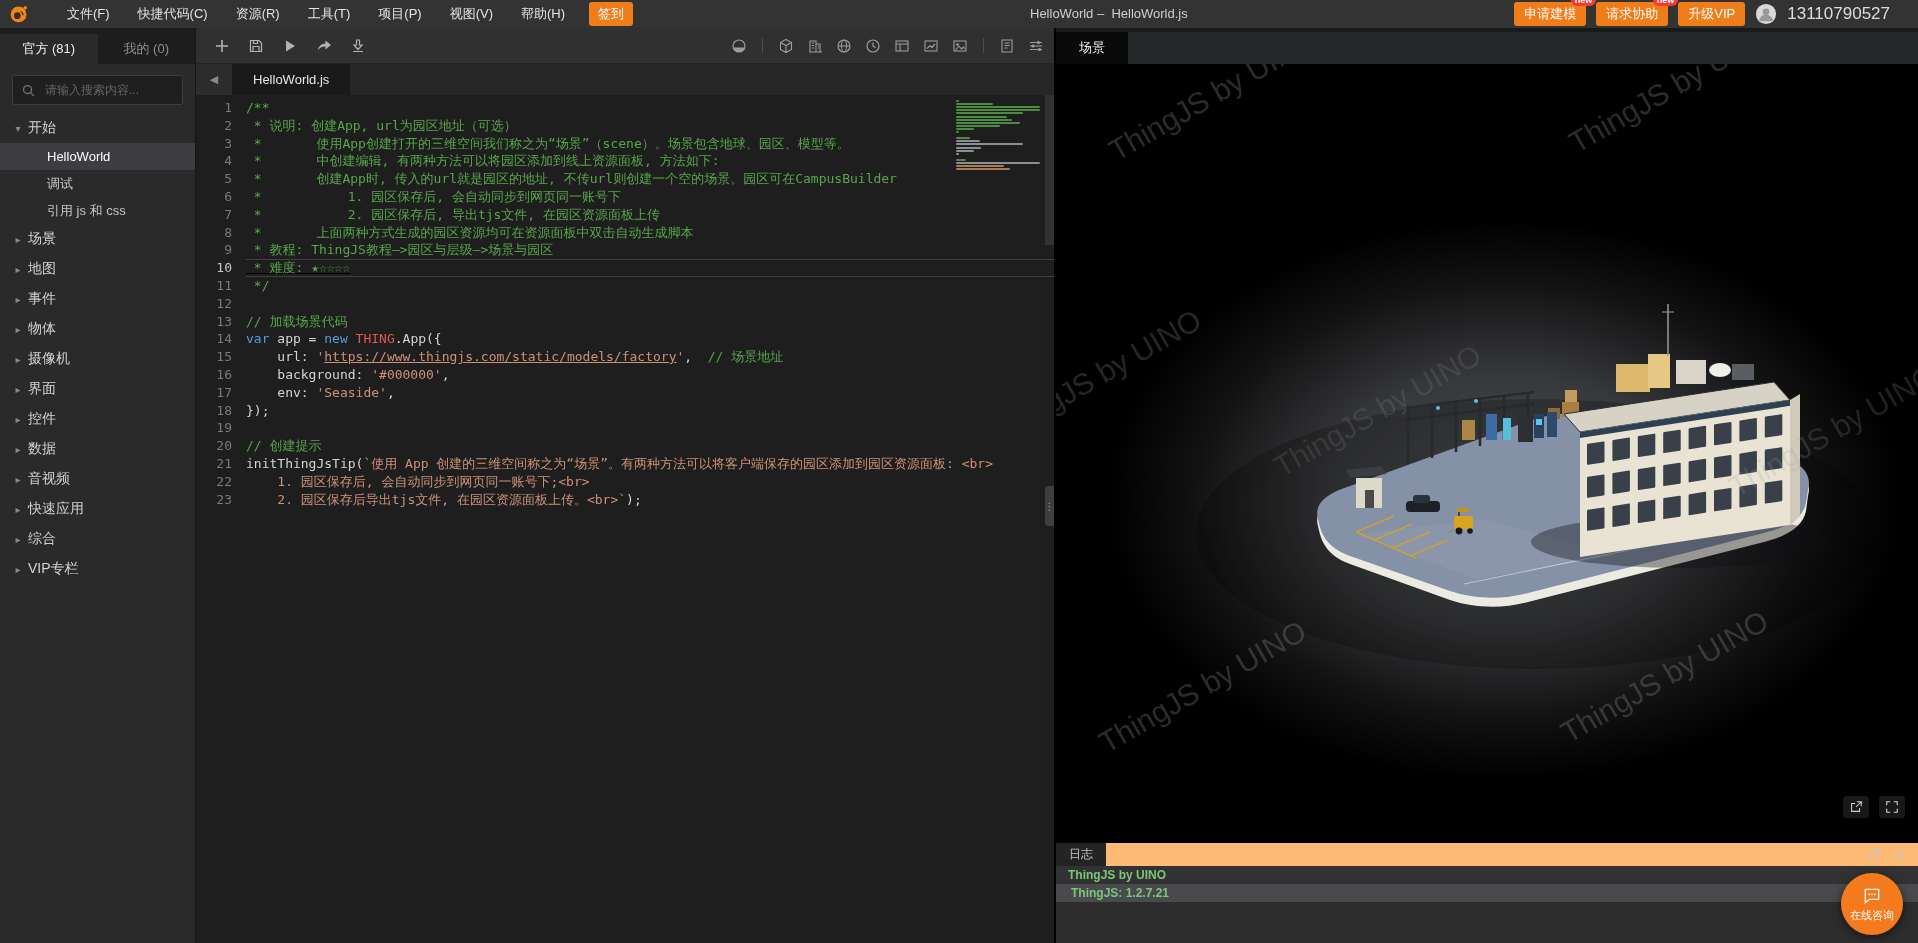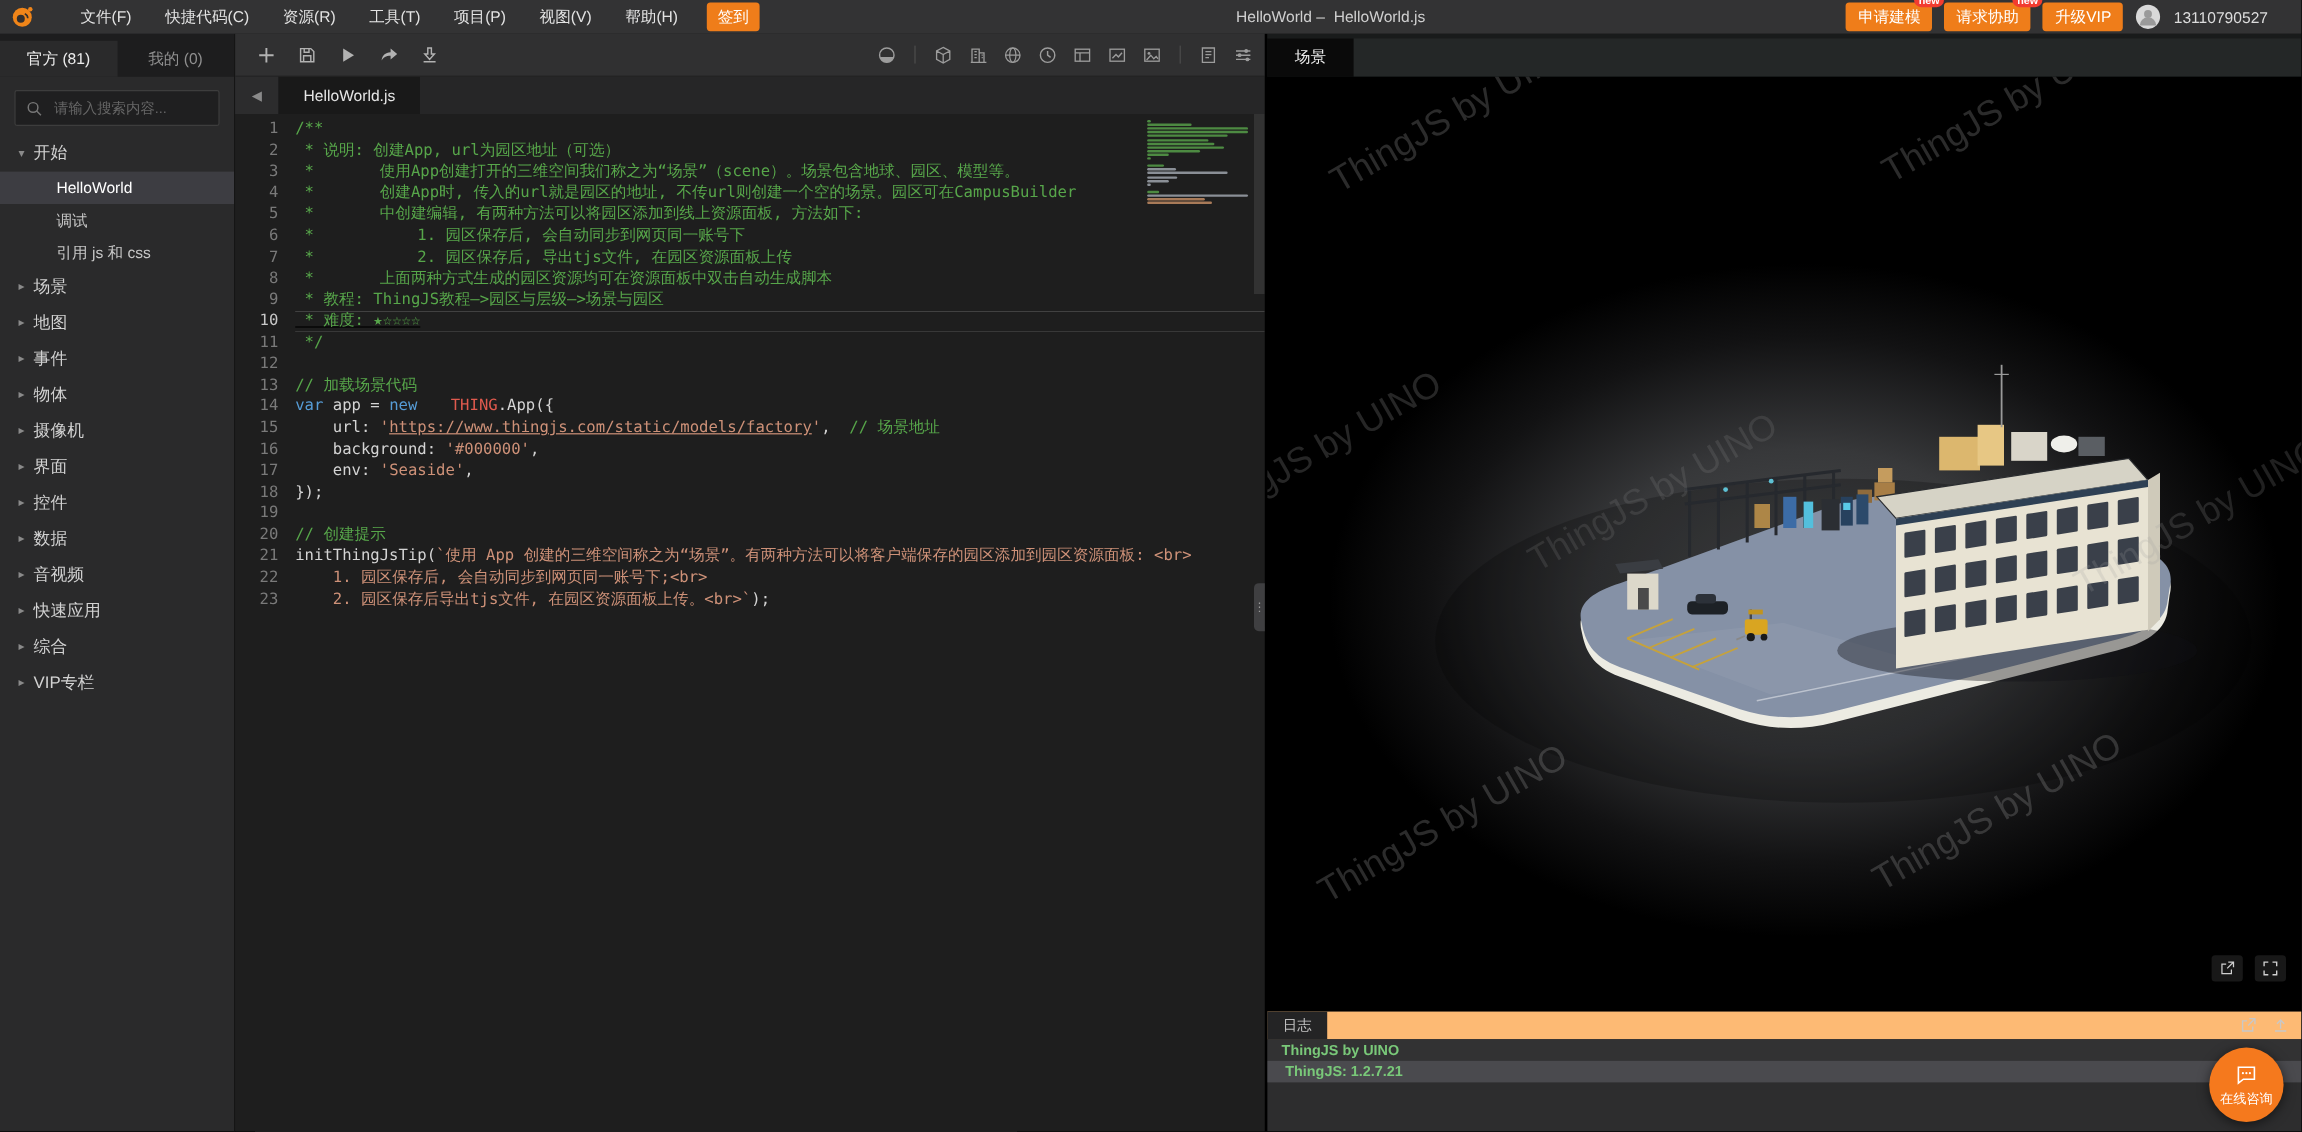--- a/index.html
+++ b/index.html
@@ -9,21 +9,21 @@
   .menubar{position:absolute;top:0;left:0;width:100%;height:28px;background:#333334;display:flex;align-items:center;color:#e3e3e3;font-size:13px;z-index:30;}
   .logo{width:20px;height:20px;margin-left:9px;flex:0 0 auto;}
   .menu-items{display:flex;margin-left:24px;}
   .menu-item{padding:0 14px;height:28px;line-height:28px;cursor:default;}
   .checkin{background:#ef7d1a;color:#fff;border-radius:3px;padding:3px 9px;margin-left:10px;font-size:13px;font-family:Liberation Mono, monospace;}
   .win-title{position:absolute;left:1030px;top:0;line-height:28px;color:#cfcfcf;font-size:13px;white-space:pre;}
   .mb-right{position:absolute;right:28px;top:0;height:28px;display:flex;align-items:center;gap:10px;}
   .mb-btn{position:relative;background:#ef7d1a;color:#fff;font-size:13px;border-radius:3px;padding:3px 10px;white-space:nowrap;}
   .badge{position:absolute;top:-8px;right:-10px;background:#f23c30;color:#fff;font-size:9px;font-weight:bold;border-radius:7px;padding:1px 4px;}
   .avatar{width:22px;height:22px;border-radius:50%;overflow:hidden;}
-  .phone{color:#dcdcdc;font-size:13px;}
+  .phone{color:#dcdcdc;font-size:17px;}
   
   .sidebar{position:absolute;top:28px;left:0;width:196px;bottom:0;background:#2a2a2b;border-right:1px solid #151515;box-sizing:border-box;}
   .side-tabs{height:36px;background:#1d1d1e;display:flex;align-items:flex-end;}
   .side-tab{width:98px;height:30px;display:flex;align-items:center;justify-content:center;font-size:13px;color:#8f8f8f;}
   .side-tab.active{background:#2a2a2b;color:#ececec;}
   .search-wrap{margin:11px 12px 4px 12px;height:28px;background:#1f1f20;border:1px solid #3d3d3d;border-radius:2px;display:flex;align-items:center;color:#6e6e6e;}
   .search-wrap .icon{width:15px;height:15px;margin:0 7px 0 8px;color:#777;}
   .search-wrap input{background:transparent;border:none;outline:none;color:#bbb;font-size:12px;width:130px;}
   .search-wrap input::placeholder{color:#666;}
   .tree{margin-top:8px;}
@@ -43,21 +43,21 @@
   .tab-scroll-left{width:36px;display:flex;align-items:center;justify-content:center;color:#8a8a8a;font-size:11px;background:#2c2c2d;}
   .ed-tab{background:#191919;color:#e6e6e6;font-size:13px;padding:0 21px;display:flex;align-items:center;}
   .code-area{position:absolute;top:67px;left:0;right:0;bottom:0;background:#1e1e1e;overflow:hidden;
              font-family:"DejaVu Sans Mono","Liberation Mono",monospace;font-size:13px;}
   .gutter{position:absolute;left:0;top:4px;width:36px;text-align:right;color:#7a7a7a;}
   .gutter div{height:17.8px;line-height:17.8px;}
   .gutter div.cur{color:#c8c8c8;}
   .code{position:absolute;left:50px;top:4px;right:0;}
   .code-line{height:17.8px;line-height:17.8px;white-space:pre;}
   .code-line.cur{box-shadow:inset 0 1px 0 #414141, inset 0 -1px 0 #414141;text-decoration:underline;}
-  .tok-c{color:#57a64a;} .tok-k{color:#569cd6;} .tok-t{color:#e05a4e;margin-left:20px;}
+  .tok-c{color:#57a64a;} .tok-k{color:#569cd6;} .tok-t{color:#e05a4e;}
   .tok-s{color:#ce9178;} .tok-u{color:#ce9178;text-decoration:underline;} .tok-p{color:#d4d4d4;}
   .minimap{position:absolute;right:12px;top:3px;width:88px;height:90px;}
   .mm-bar{position:absolute;height:2px;border-radius:1px;}
   .vscroll{position:absolute;right:0;top:0;width:9px;height:150px;background:rgba(121,121,121,0.22);}
   .splitter{position:absolute;left:1054px;top:28px;width:2px;bottom:0;background:#000;z-index:20;}
   .split-handle{position:absolute;left:1045px;top:486px;width:9px;height:40px;background:#3f3f41;border-radius:4px 0 0 4px;
                 color:#9a9a9a;font-size:10px;display:flex;align-items:center;justify-content:center;z-index:21;}
   
   .rightpane{position:absolute;left:1056px;top:28px;right:0;bottom:0;background:#000;}
   .vp-tabbar{height:36px;background:#242727;border-top:4px solid #191b1b;box-sizing:border-box;display:flex;align-items:stretch;}
@@ -323,22 +323,22 @@
           <div>19</div>
           <div>20</div>
           <div>21</div>
           <div>22</div>
           <div>23</div>
         </div>
       <div class="code" id="code">
           <div class="code-line"><span class="tok-c">/**</span></div>
           <div class="code-line"><span class="tok-c"> * 说明: 创建App, url为园区地址（可选）</span></div>
           <div class="code-line"><span class="tok-c"> *       使用App创建打开的三维空间我们称之为“场景”（scene）。场景包含地球、园区、模型等。</span></div>
+          <div class="code-line"><span class="tok-c"> *       中创建编辑, 有两种方法可以将园区添加到线上资源面板, 方法如下:</span></div>
           <div class="code-line"><span class="tok-c"> *       创建App时, 传入的url就是园区的地址, 不传url则创建一个空的场景。园区可在CampusBuilder</span></div>
-          <div class="code-line"><span class="tok-c"> *       中创建编辑, 有两种方法可以将园区添加到线上资源面板, 方法如下:</span></div>
           <div class="code-line"><span class="tok-c"> *           1. 园区保存后, 会自动同步到网页同一账号下</span></div>
           <div class="code-line"><span class="tok-c"> *           2. 园区保存后, 导出tjs文件, 在园区资源面板上传</span></div>
           <div class="code-line"><span class="tok-c"> *       上面两种方式生成的园区资源均可在资源面板中双击自动生成脚本</span></div>
           <div class="code-line"><span class="tok-c"> * 教程: ThingJS教程—&gt;园区与层级—&gt;场景与园区</span></div>
           <div class="code-line cur"><span class="tok-c"> * 难度: ★☆☆☆☆</span></div>
           <div class="code-line"><span class="tok-c"> */</span></div>
           <div class="code-line">&nbsp;</div>
           <div class="code-line"><span class="tok-c">// 加载场景代码</span></div>
           <div class="code-line"><span class="tok-k">var</span><span class="tok-p"> app = </span><span class="tok-k">new</span><span class="tok-p"> </span><span class="tok-t">THING</span><span class="tok-p">.App({</span></div>
           <div class="code-line"><span class="tok-p">    url: </span><span class="tok-s">'</span><span class="tok-u">https://www.thingjs.com/static/models/factory</span><span class="tok-s">'</span><span class="tok-p">,</span><span class="tok-p">  </span><span class="tok-c">// 场景地址</span></div>

